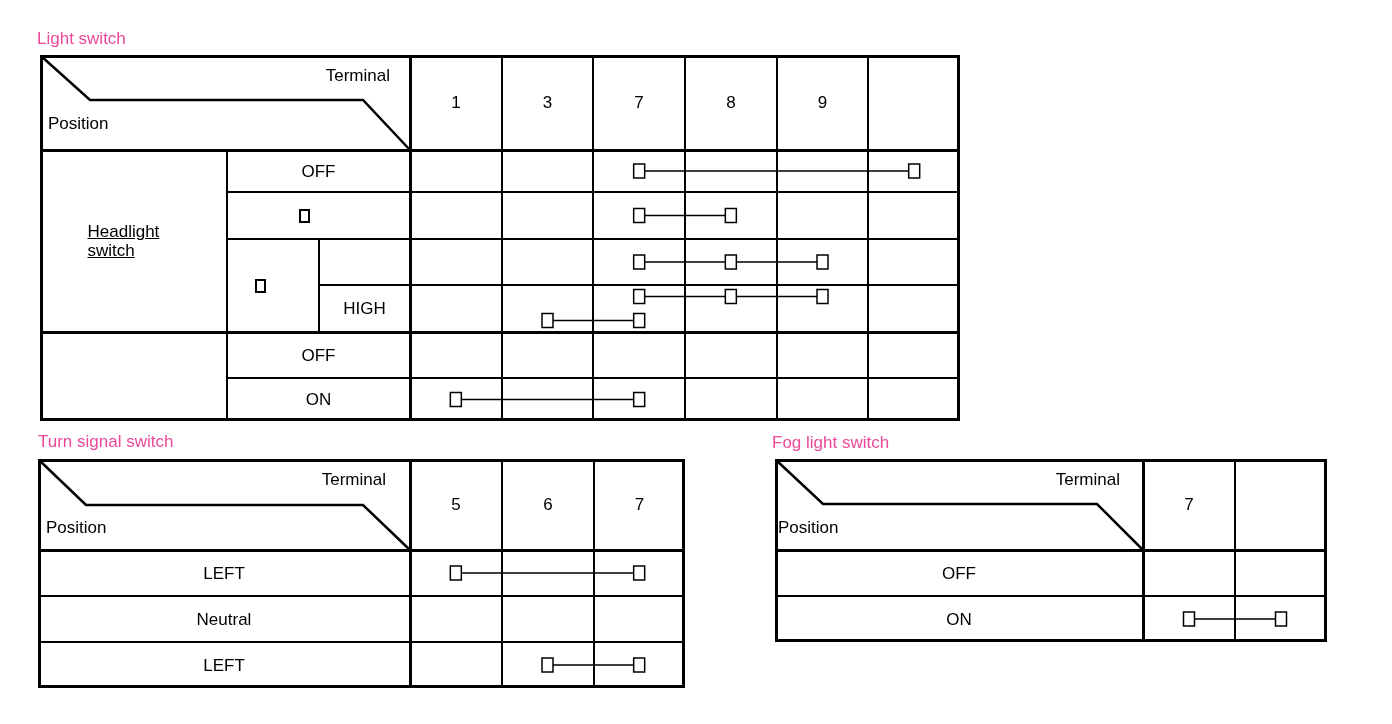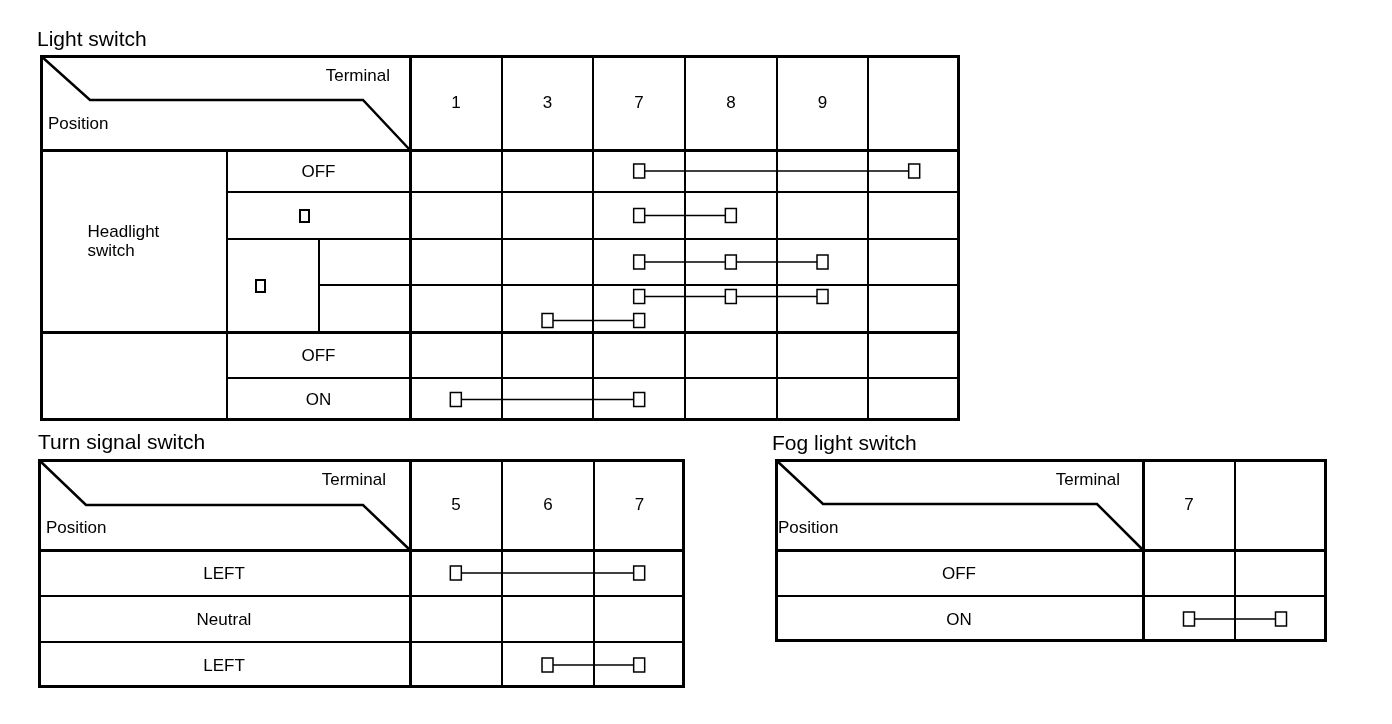--- a/index.html
+++ b/index.html
@@ -7,38 +7,38 @@
     width:1392px;height:724px;
     background:#ffffff;
     font-family:"Liberation Sans","DejaVu Sans",sans-serif;
     color:#000;
     overflow:hidden;
     position:relative;
   }
   .page{position:absolute;left:0;top:0;width:1392px;height:724px;}
   .title{
     position:absolute;
-    font-size:21px;line-height:18px;
+    font-size:17px;line-height:18px;
     white-space:nowrap;
-    color:#000000;
+    color:#ec4899;
   }
   .grid{position:absolute;border-radius:6px;}
   .grid svg{position:absolute;left:0;top:0;display:block;}
   .txt{
     position:absolute;
     font-size:17px;line-height:19px;
     white-space:nowrap;
   }
   .cell{
     position:absolute;
     display:flex;align-items:center;justify-content:center;
     font-size:17px;line-height:19px;
     text-align:center;
   }
-  .cell .wrapblk{text-align:left;}
+  .cell .wrapblk{text-align:left;text-decoration:underline;}
   .sym{
     display:inline-block;
     width:11px;height:14px;
     border:2px solid #000;
     background:#fff;
     box-sizing:border-box;
   }
   .gridline{stroke:#000;}
   .conn-line{stroke:#000;stroke-width:1.3px;}
   .conn-sq{fill:#fff;stroke:#000;stroke-width:1.5px;}
@@ -106,20 +106,21 @@
     <div class="cell" style="left:0;top:95px;width:187px;height:182px">
       <div class="wrapblk" style="width:92px">Headlight switch</div>
     </div>
     <div class="cell" style="left:187px;top:95px;width:183px;height:42px">OFF</div>
     <div class="cell" style="left:187px;top:137px;width:183px;height:47px;padding-right:28px;box-sizing:border-box">
       <span class="sym"></span>
     </div>
     <div class="cell" style="left:187px;top:184px;width:92px;height:93px;padding-right:26px;box-sizing:border-box">
       <span class="sym"></span>
     </div>
+    <div class="cell" style="left:279px;top:230px;width:91px;height:47px">HIGH</div>
 
     <div class="cell" style="left:187px;top:277px;width:183px;height:46px">OFF</div>
     <div class="cell" style="left:187px;top:323px;width:183px;height:43px">ON</div>
   </div>
 
   <div class="title" style="left:38px;top:433px">Turn signal switch</div>
 
   <div class="grid" style="left:38px;top:459px;width:647px;height:229px">
     <svg width="647" height="229">
       <g class="gridline" shape-rendering="crispEdges" fill="none">

